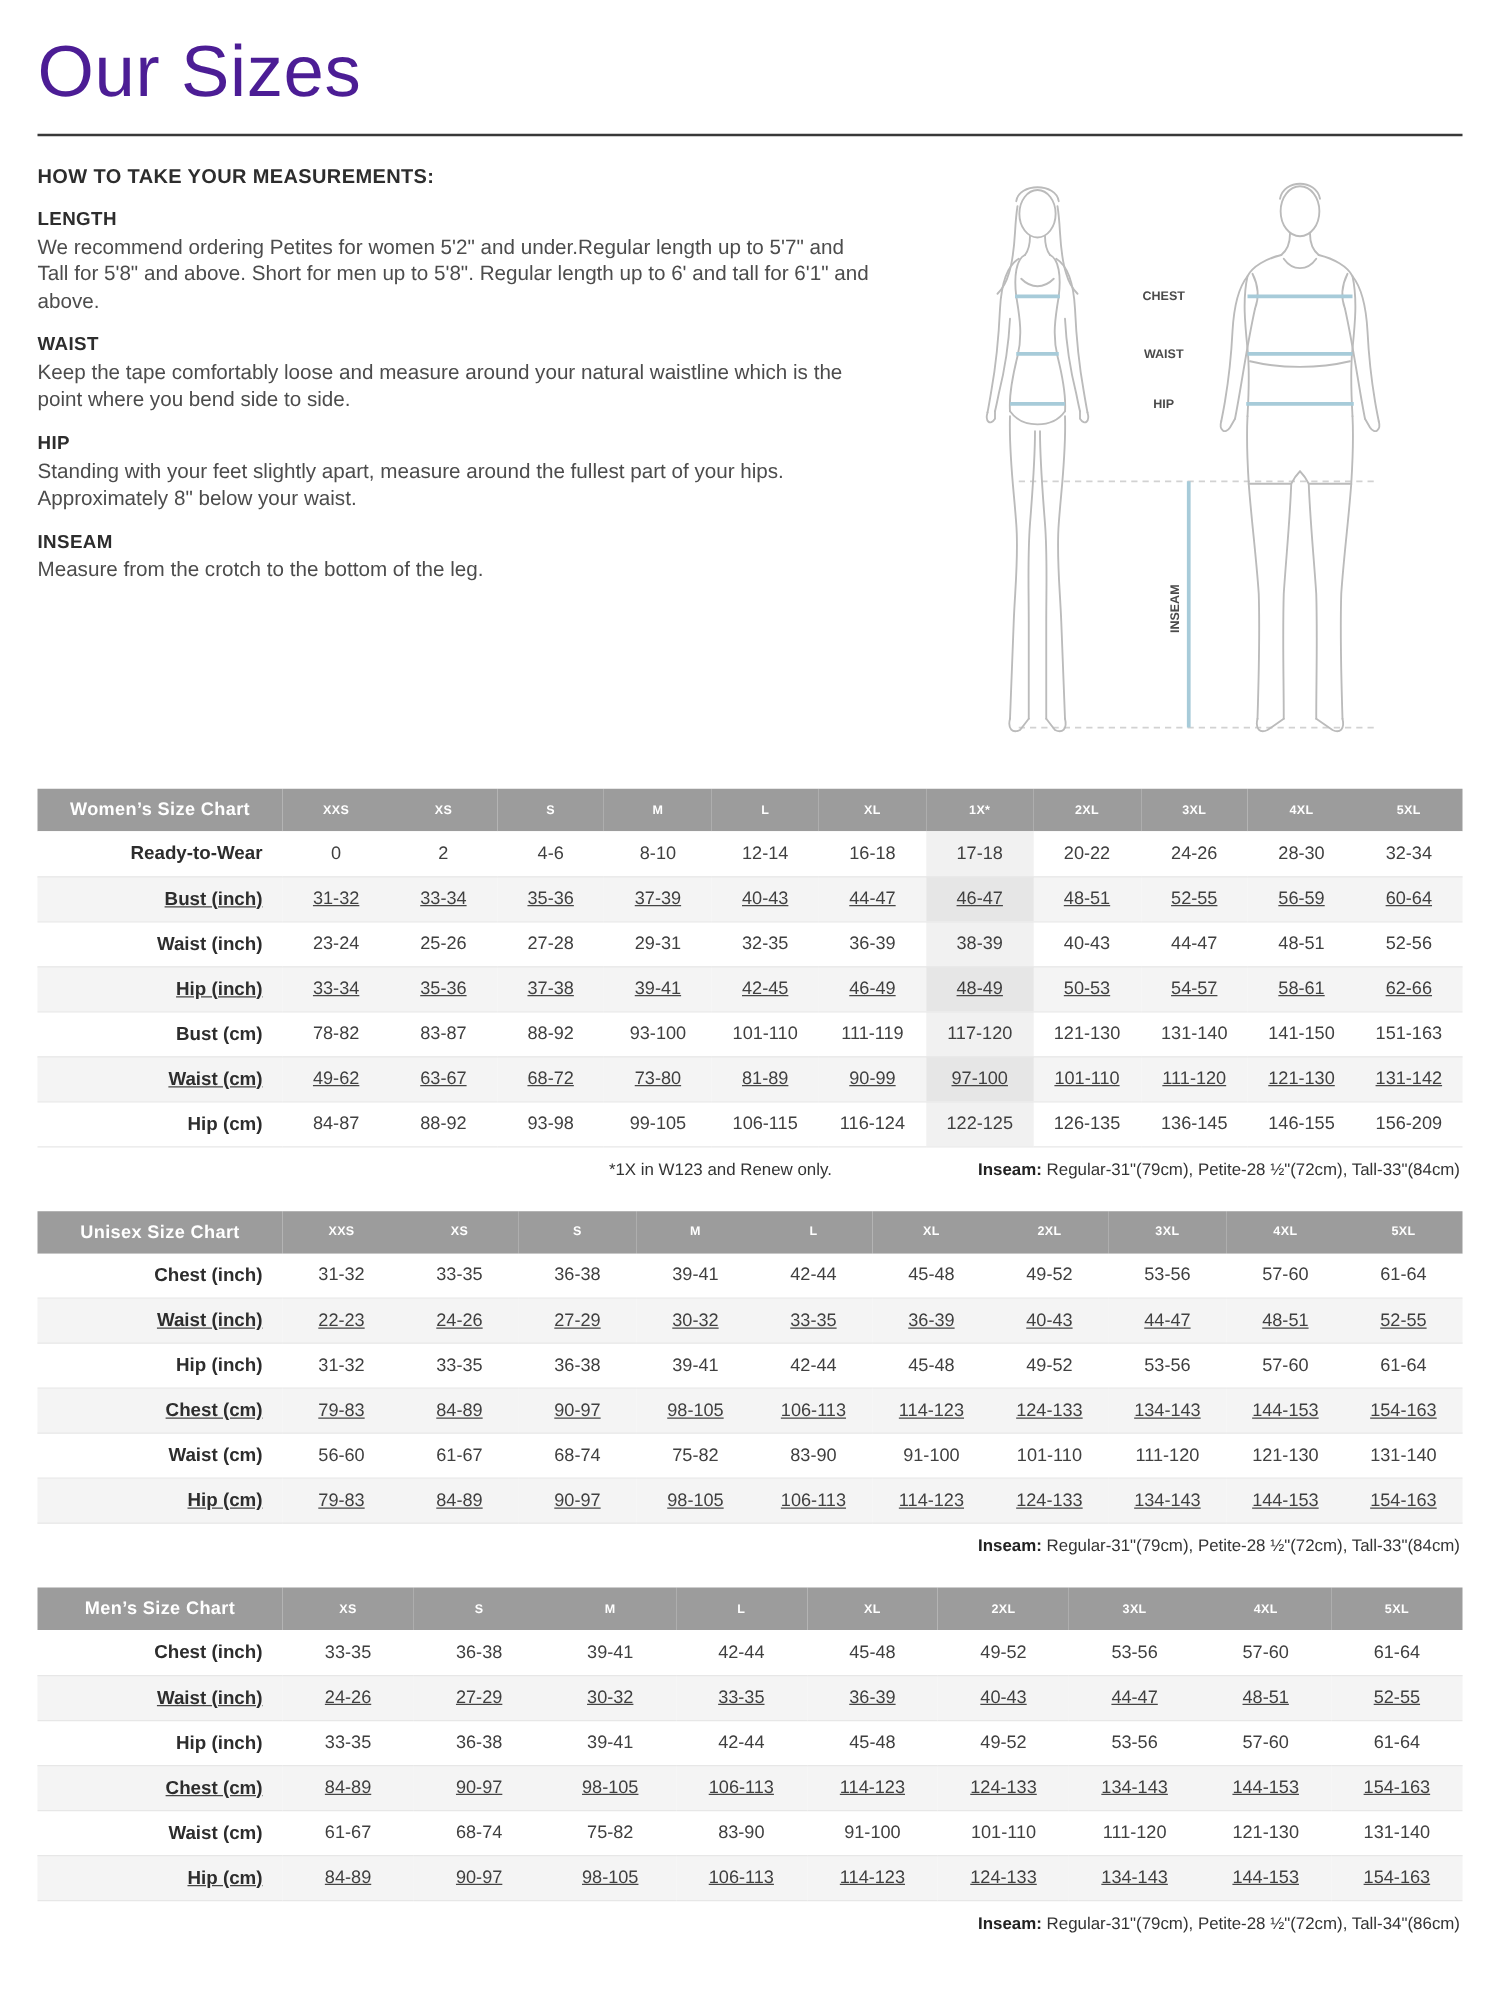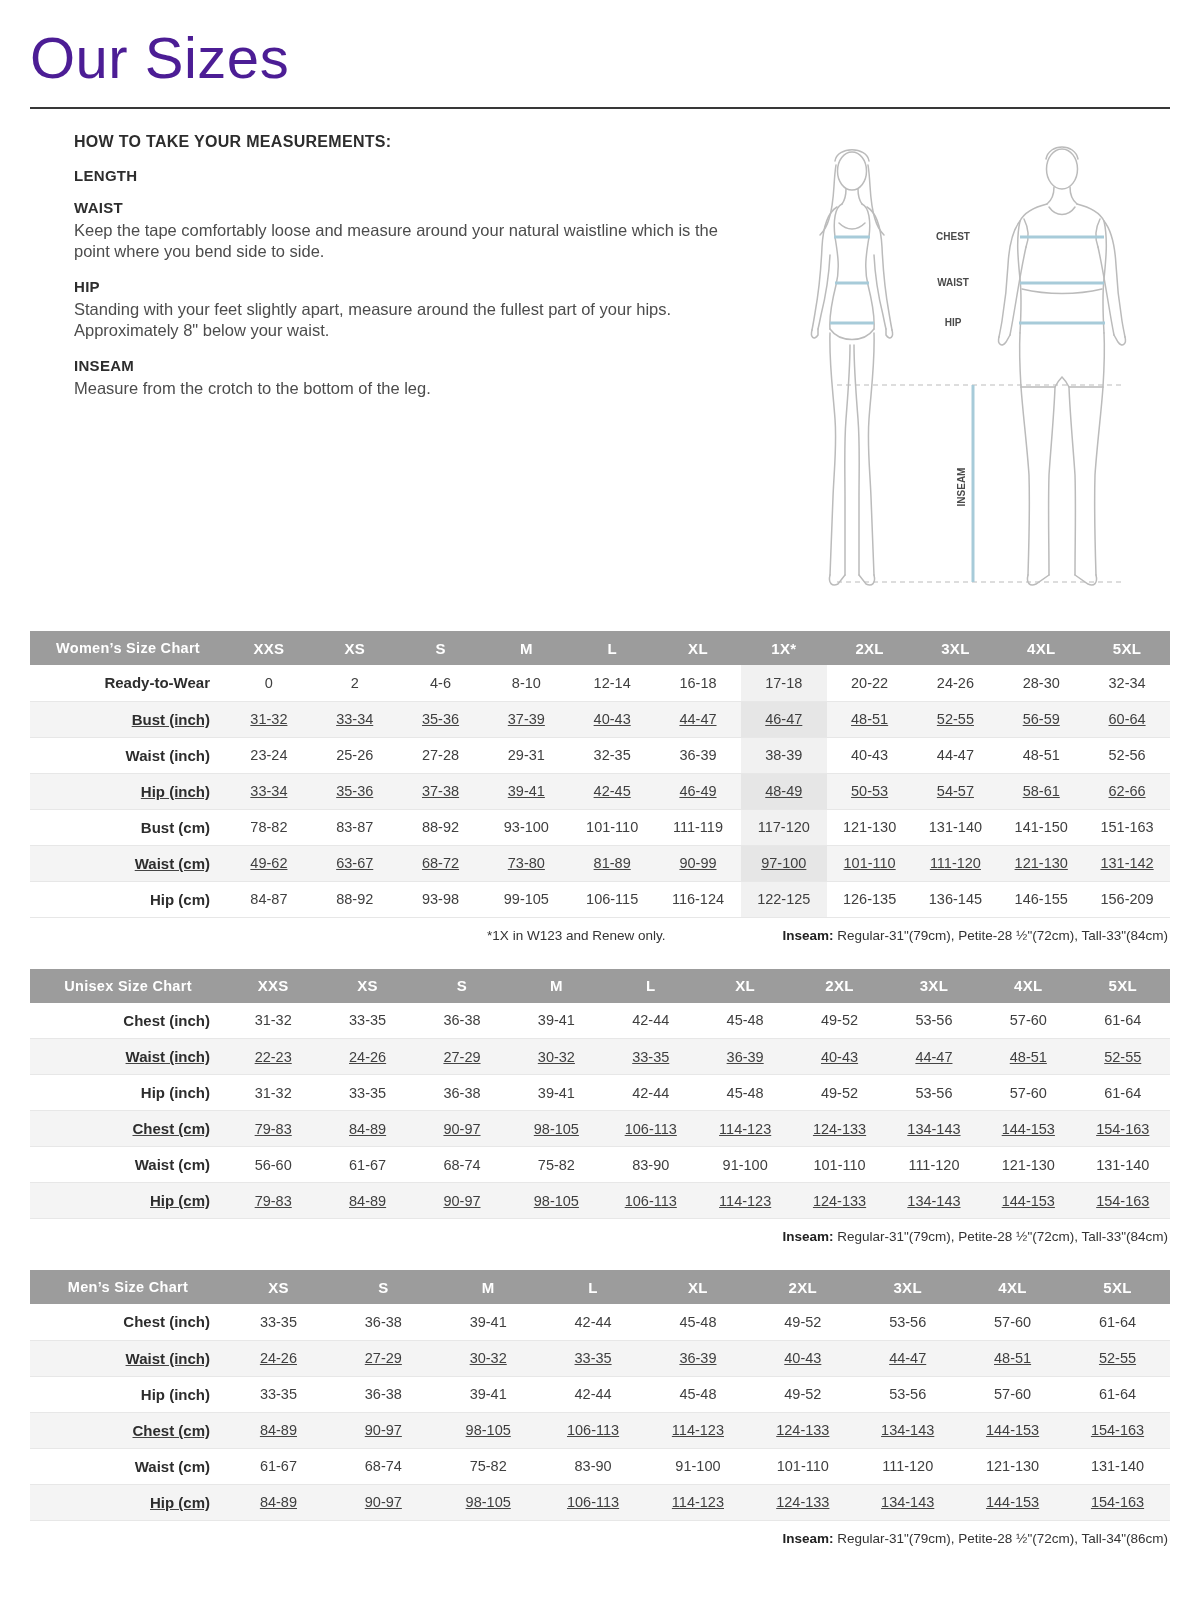--- a/index.html
+++ b/index.html
@@ -9,41 +9,41 @@
     font-family:"Liberation Sans", sans-serif;
     color:#454545;
   }
   .page { padding:24px 30px 14px; }
   h1[data-name="page-title"] {
     font-size:58px; font-weight:400; color:#4c1d95; letter-spacing:.5px;
   }
   .divider {
     border:none; border-top:2px solid #383838; margin:16px 0 24px;
   }
-  .top { display:flex; align-items:flex-start;margin-left:44px; }
+  .top { display:flex; align-items:flex-start; }
   .instructions { width:690px; padding-right:24px; }
   .how-heading {
     font-size:16px; font-weight:bold; color:#2d2d2d; letter-spacing:.3px;
     margin-bottom:16px;
   }
   .measure-section { margin-bottom:15px; }
   .measure-section h3 {
     font-size:15px; font-weight:bold; color:#2d2d2d; letter-spacing:.3px;
     margin-bottom:4px;
   }
   .measure-section p {
     font-size:16.5px; line-height:1.3; color:#4c4c4c;
   }
   .diagram { flex:1; display:flex; justify-content:center; padding-top:4px; }
 
   .charts { margin-top:8px; }
   .chart { margin-top:24px; }
   table { width:100%; border-collapse:collapse; table-layout:fixed; }
   thead th {
-    background:#9c9c9c; color:#fff; font-size:15px; font-weight:bold;
+    background:#9c9c9c; color:#fff; font-size:10px; font-weight:bold;
     height:34px; text-align:center; letter-spacing:.3px;
   }
   thead th.corner { font-size:14.5px; }
   tbody tr { height:36px; border-bottom:1px solid #e7e7e7; background:#fff; }
   tbody tr.alt { background:#f4f4f4;text-decoration:underline; }
   tbody th.rowlabel {
     text-align:right; padding-right:16px; font-size:15px; font-weight:bold;
     color:#2d2d2d;
   }
   tbody td { text-align:center; font-size:14.5px; color:#3f3f3f; }
@@ -61,20 +61,21 @@
 
   <h1 data-name="page-title">Our Sizes</h1>
   <hr class="divider" data-name="title-divider">
 
   <div class="top" data-name="measurements-section">
     <div class="instructions" data-name="measurement-instructions">
       <div class="how-heading" data-name="instructions-heading">HOW TO TAKE YOUR MEASUREMENTS:</div>
       <div id="sections" data-name="instruction-list">
           <div class="measure-section" data-name="instruction-length">
             <h3 data-name="instruction-title">LENGTH</h3>
+            <p data-name="instruction-body">We recommend ordering Petites for women 5'2" and under.Regular length up to 5'7" and Tall for 5'8" and above. Short for men up to 5'8". Regular length up to 6' and tall for 6'1" and above.</p>
           </div>
           <div class="measure-section" data-name="instruction-waist">
             <h3 data-name="instruction-title">WAIST</h3>
             <p data-name="instruction-body">Keep the tape comfortably loose and measure around your natural waistline which is the point where you bend side to side.</p>
           </div>
           <div class="measure-section" data-name="instruction-hip">
             <h3 data-name="instruction-title">HIP</h3>
             <p data-name="instruction-body">Standing with your feet slightly apart, measure around the fullest part of your hips. Approximately 8" below your waist.</p>
           </div>
           <div class="measure-section" data-name="instruction-inseam">

